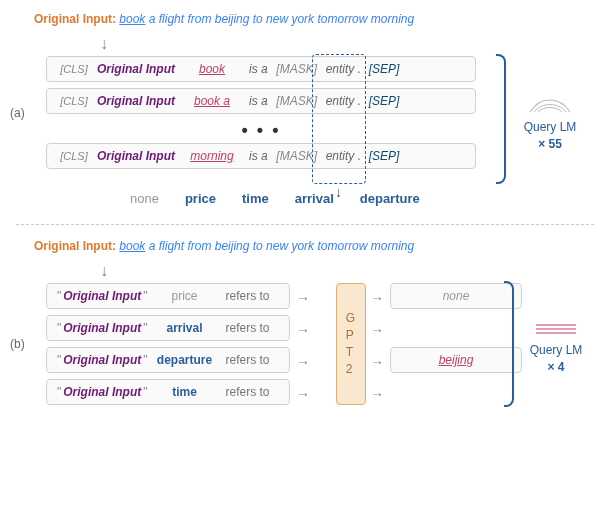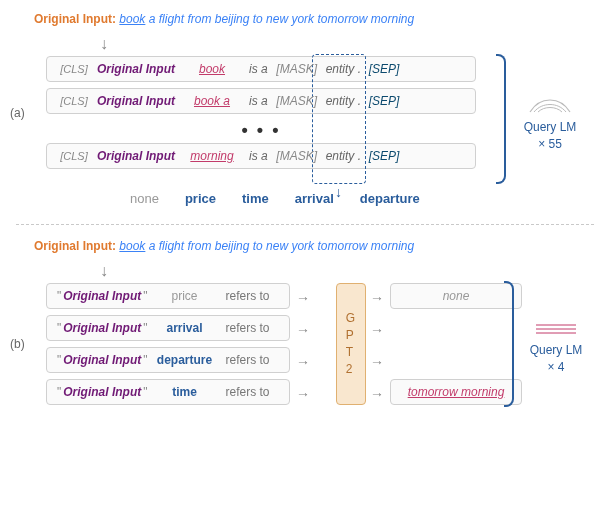--- a/index.html
+++ b/index.html
@@ -105,21 +105,21 @@
     border-bottom-right-radius: 8px;
     width: 10px;
   }
   .query-lm {
     position: absolute;
     color: #2a5d9c;
     font-size: 12px;
     text-align: center;
     line-height: 1.4;
   }
-  .mult { font-weight: 400; }
+  .mult { font-weight: 700; }
   .divider {
     border-top: 1px dashed #c9c9c9;
     margin: 18px 0 14px 0;
   }
   
   .row-b {
     display: flex;
     align-items: center;
     margin-bottom: 6px;
   }
@@ -305,32 +305,32 @@
       <div class="box-left">
         <span class="quote">"</span>
         <span class="lbl-orig-ital">Original Input</span>
         <span class="quote">"</span>
         <span class="slot-b">departure</span>
         <span class="refers">refers   to</span>
       </div>
       <span class="arrow-r">→</span>
       <span style="width:48px;"></span>
       <span class="arrow-r">→</span>
+      <div class="box-right">
+        <span class="out-span">beijing</span>
+      </div>
     </div>
 
     <div class="row-b">
       <div class="box-left">
         <span class="quote">"</span>
         <span class="lbl-orig-ital">Original Input</span>
         <span class="quote">"</span>
         <span class="slot-b">time</span>
         <span class="refers">refers   to</span>
       </div>
       <span class="arrow-r">→</span>
       <span style="width:48px;"></span>
       <span class="arrow-r">→</span>
-      <div class="box-right">
-        <span class="out-span">tomorrow morning</span>
-      </div>
     </div>
 
   </div>
 </div>
 
 </body></html>

